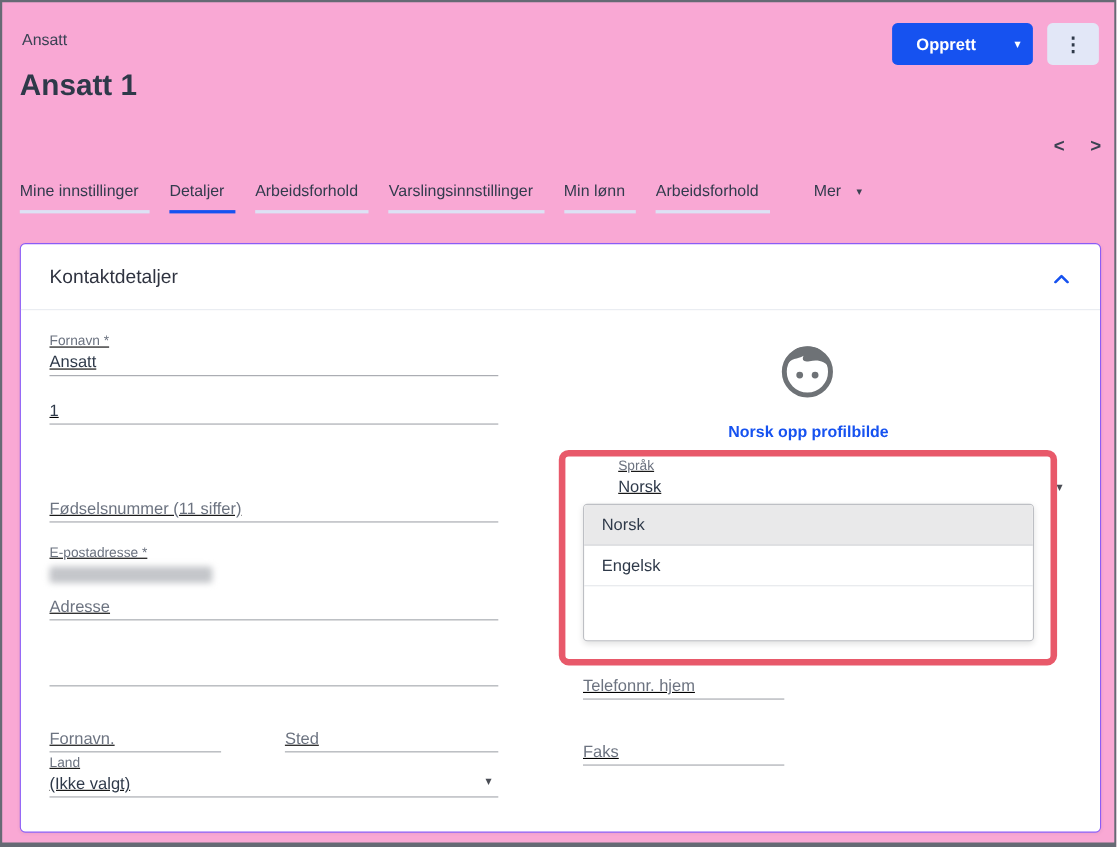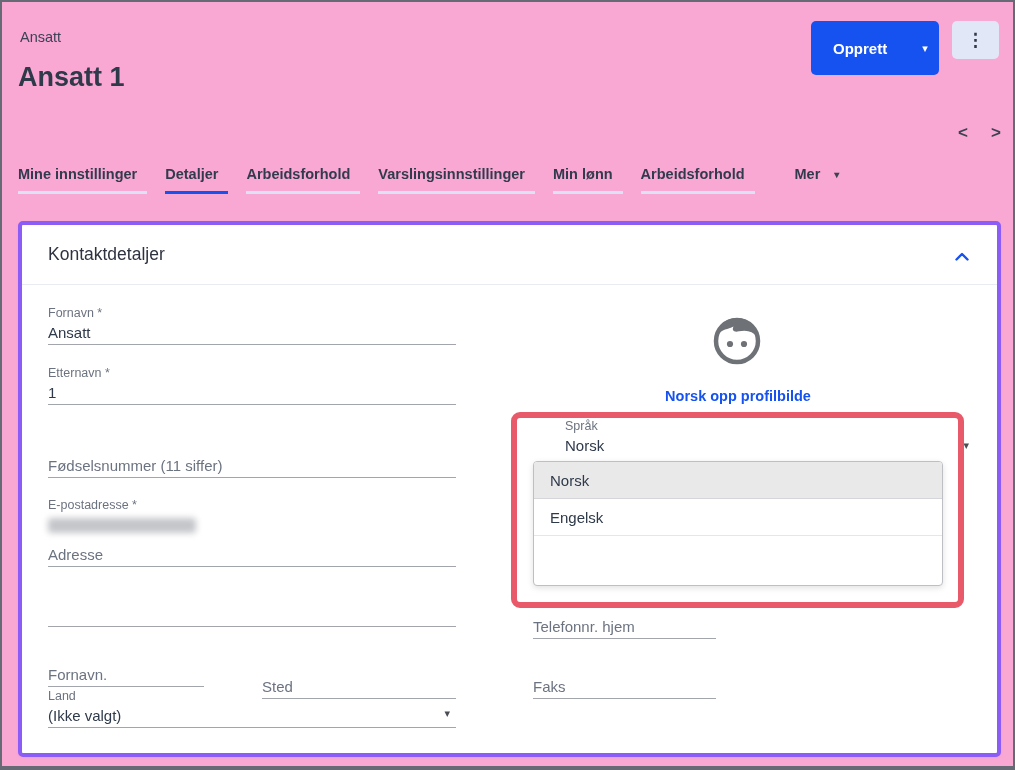--- a/index.html
+++ b/index.html
@@ -3,53 +3,53 @@
 <meta charset="utf-8">
 <style>
   html,body{margin:0;padding:0;background:#fff;}
   *{box-sizing:border-box;font-family:"Liberation Sans",sans-serif;}
   .frame{position:relative;width:1015px;height:770px;background:#f9a8d4;
          border:2px solid #666a74;border-bottom-width:4px;overflow:hidden;}
 
   
   .breadcrumb{position:absolute;left:18px;top:27px;font-size:14.5px;color:#3a4254;}
   .page-title{position:absolute;left:16px;top:60px;font-size:27px;font-weight:700;color:#2e3949;}
-  .create-btn{position:absolute;left:809px;top:19px;width:128px;height:54px;background:#1652f0;
+  .create-btn{position:absolute;left:809px;top:19px;width:128px;height:38px;background:#1652f0;
               border:none;border-radius:5px;color:#fff;display:flex;align-items:center;
               justify-content:space-between;padding:0 16px 0 22px;cursor:pointer;gap:35px;}
   .create-btn .lab{font-size:15px;font-weight:700;}
   .create-btn .car{font-size:11px;margin-top:1px;}
   .kebab-btn{position:absolute;left:950px;top:19px;width:47px;height:38px;background:#e2e7f7;
              border:none;border-radius:5px;color:#2e3949;font-size:18px;font-weight:700;
              display:flex;align-items:center;justify-content:center;cursor:pointer;}
 
   
   .nav-chev{position:absolute;top:120px;width:22px;height:22px;background:none;border:none;
             font-size:17px;font-weight:600;color:#3b4252;display:flex;align-items:center;
             justify-content:center;cursor:pointer;}
   .nav-prev{left:950px;} .nav-next{left:983px;}
 
   
   .tabs{position:absolute;left:16px;top:164px;display:flex;gap:18px;align-items:flex-start;}
-  .tab{font-size:14.5px;font-weight:700;color:#323b4d;padding:0 10px 9px 0;
+  .tab{font-size:14.5px;font-weight:400;color:#323b4d;padding:0 10px 9px 0;
        border-bottom:3px solid #dde2f5;cursor:pointer;white-space:nowrap;}
   .tab.active{border-bottom-color:#1652f0;}
   .tab.more{border-bottom:none;margin-left:22px;display:flex;gap:14px;align-items:center;}
   .tab.more .caret{font-size:10px;color:#3b4252;}
 
   
   .card{position:absolute;left:16px;top:219px;width:983px;height:536px;background:#fff;
-        border:4px solid #8b5cf6;border-radius:5px;box-shadow:0 1px 3px rgba(25,35,65,.05);}
+        border:1px solid #8b5cf6;border-radius:5px;box-shadow:0 1px 3px rgba(25,35,65,.05);}
   .card-head{position:relative;height:60px;border-bottom:1px solid #e8ebf1;display:flex;
              align-items:center;padding-left:26px;}
   .card-title{font-size:17.5px;font-weight:500;color:#2f3340;}
   .collapse-btn{position:absolute;right:26px;top:22px;background:none;border:none;cursor:pointer;padding:2px;}
 
   
-  .fld{position:absolute;}
+  .fld{position:absolute;text-decoration:underline;}
   .lbl{font-size:12.5px;color:#6c7380;line-height:16px;}
   .val{font-size:15px;color:#2e3949;line-height:20px;margin-top:2px;}
   .val.ph{color:#6c7380;}
   .uline{height:1px;background:#a2a5ab;margin-top:1px;}
   .uline.lone{position:absolute;}
   .sel-caret{position:absolute;right:6px;bottom:8px;font-size:11px;color:#4a4d55;}
   .blurval{width:148px;height:15px;margin-top:5px;background:#c4c6ca;border-radius:3px;filter:blur(3px);}
 
   
   .avatar{position:absolute;left:685px;top:84px;width:60px;height:60px;}
@@ -110,21 +110,20 @@
       </button>
     </div>
 
     <div class="fld" style="left:26px;top:80px;width:408px;">
       <div class="lbl">Fornavn *</div>
       <div class="val">Ansatt</div>
       <div class="uline"></div>
     </div>
 
     <div class="fld" style="left:26px;top:140px;width:408px;">
-      <div class="lbl">Etternavn *</div>
       <div class="val">1</div>
       <div class="uline"></div>
     </div>
 
     <div class="fld" style="left:26px;top:216px;width:408px;">
       <div class="val ph" style="margin-top:15px;">Fødselsnummer (11 siffer)</div>
       <div class="uline"></div>
     </div>
 
     <div class="fld" style="left:26px;top:272px;width:408px;">
@@ -136,21 +135,21 @@
       <div class="val ph" style="margin-top:0;">Adresse</div>
       <div class="uline"></div>
     </div>
     <div class="uline lone" style="left:26px;top:400px;width:408px;"></div>
 
     <div class="fld" style="left:26px;top:440px;width:156px;">
       <div class="val ph" style="margin-top:0;">Fornavn.</div>
       <div class="uline"></div>
     </div>
     <div class="fld" style="left:240px;top:440px;width:194px;">
-      <div class="val ph" style="margin-top:12px;">Sted</div>
+      <div class="val ph" style="margin-top:0;">Sted</div>
       <div class="uline"></div>
     </div>
 
     <div class="fld" style="left:26px;top:463px;width:408px;">
       <div class="lbl">Land</div>
       <div class="val">(Ikke valgt)</div>
       <div class="uline"></div>
       <span class="sel-caret">▾</span>
     </div>
 

